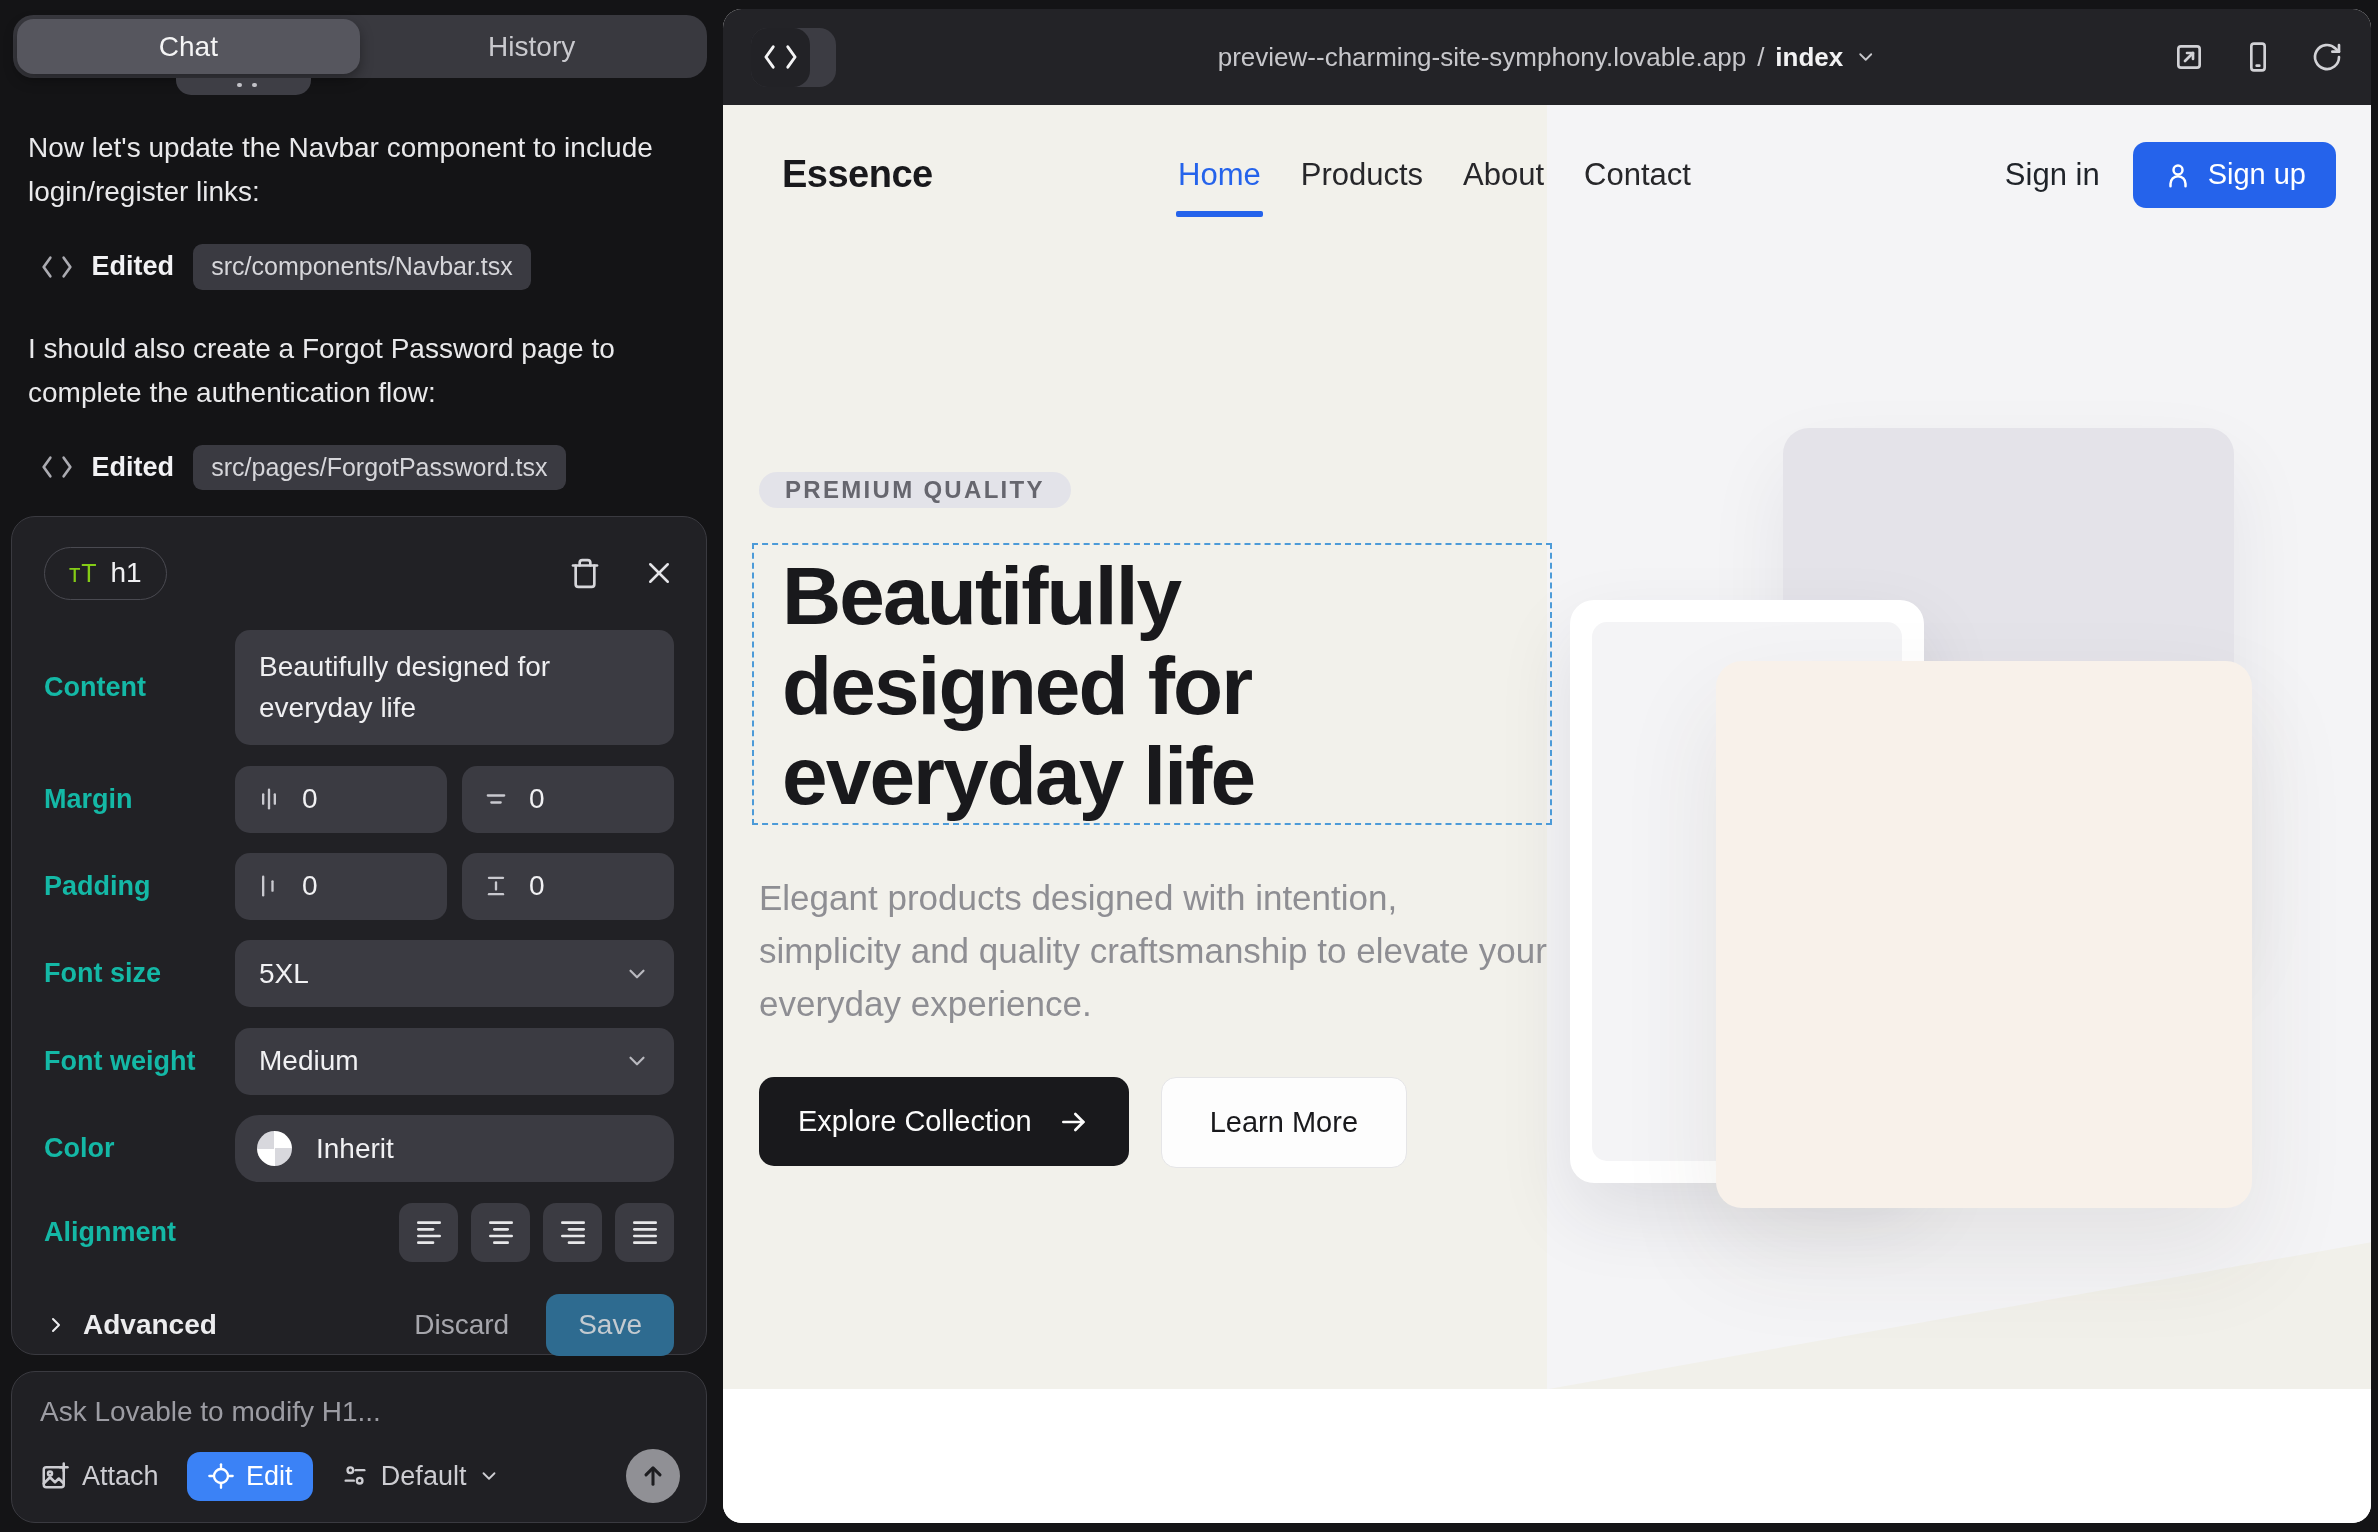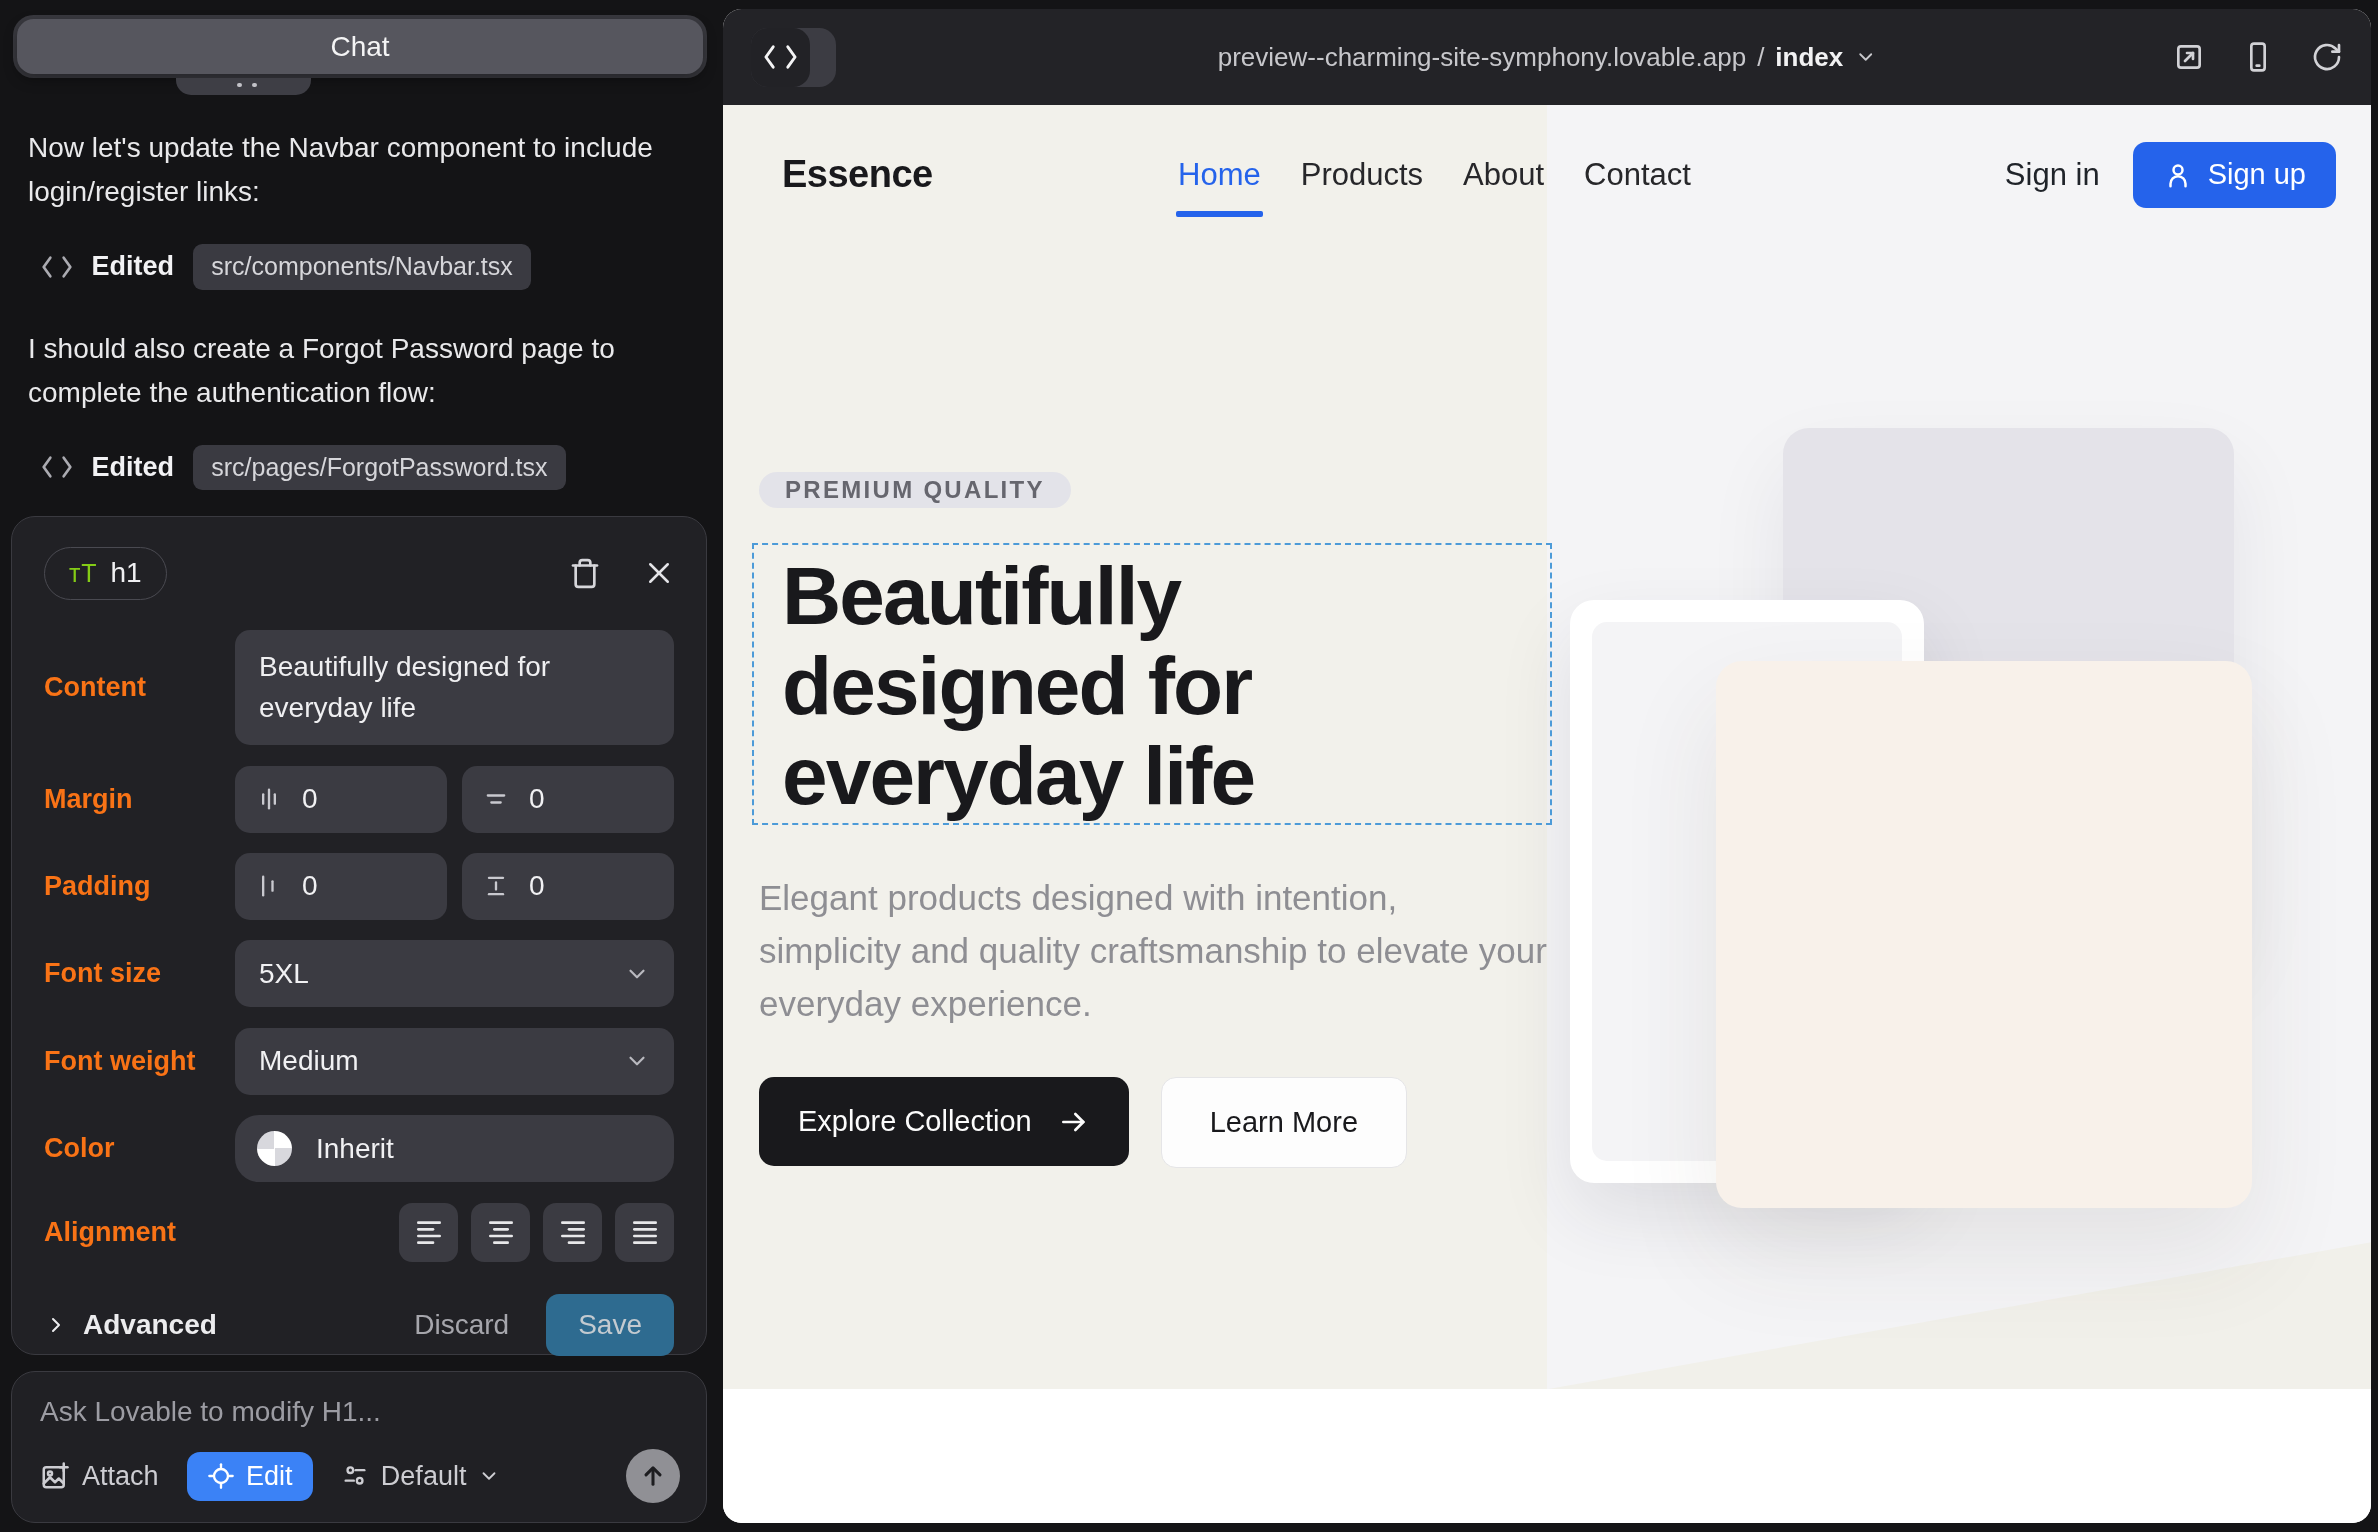--- a/index.html
+++ b/index.html
@@ -31,21 +31,21 @@
   
   .panel { position:absolute; left:11px; top:516px; width:696px; height:839px;
            background:#212125; border:1.9px solid #3a3a40; border-radius:24px; padding:20.4px 32px; }
   .panel-head { display:flex; align-items:center; height:72px; margin-bottom:3.7px; }
   .tagpill { display:flex; align-items:center; gap:13px; border:1.9px solid #4a4a51;
              border-radius:37px; padding:9.3px 24px; color:#f0f0f2; font-size:28px; }
   .tagpill .ticon { font-size:25px; color:#84cc16; letter-spacing:0.9px; }
   .panel-head .sp { flex:1; }
   .icon-btn { background:none; border:none; cursor:pointer; padding:0; }
   .panel-row { display:flex; align-items:center; margin-top:20.4px; }
-  .panel-row .rlabel { width:191px; flex:none; font-size:27px; font-weight:600; color:#f97316; }
+  .panel-row .rlabel { width:191px; flex:none; font-size:27px; font-weight:600; color:#14b8a6; }
   .f-text { flex:1; background:#3b3b42; border-radius:15px; padding:16.7px 24px;
             font-size:28px; line-height:41px; color:#efeff1; min-height:96px; }
   .pair { flex:1; display:flex; gap:15px; }
   .f-num { flex:1; display:flex; align-items:center; gap:18.6px; background:#3b3b42;
            border-radius:15px; height:67px; padding:0 20.4px; font-size:28px; color:#f1f1f3; }
   .f-select { flex:1; display:flex; align-items:center; justify-content:space-between;
               background:#3b3b42; border-radius:15px; height:67px; padding:0 24px;
               font-size:28px; color:#f1f1f3; cursor:pointer; }
   .f-color { flex:1; display:flex; align-items:center; gap:24px; background:#3b3b42;
              border-radius:24px; height:67px; padding:0 22px; font-size:28px; color:#f1f1f3; }
@@ -130,20 +130,21 @@
   .cta-light { background:#fdfdfd; border:1.9px solid #e5e5e7; border-radius:15px; color:#19191c;
                padding:0 48px; height:91px; font-size:29px; cursor:pointer; }
 </style>
 </head>
 <body>
 
 <div id="stage">
 
   <div class="tabbar">
     <div class="tab active">Chat</div>
+    <div class="tab">History</div>
   </div>
   <div class="peek-pill">
       <i></i>
       <i></i>
     </div>
 
   <div class="chat-scroll">
     <p class="msg">Now let's update the Navbar component to include login/register links:</p>
     <div class="edit-row">
       <span>

